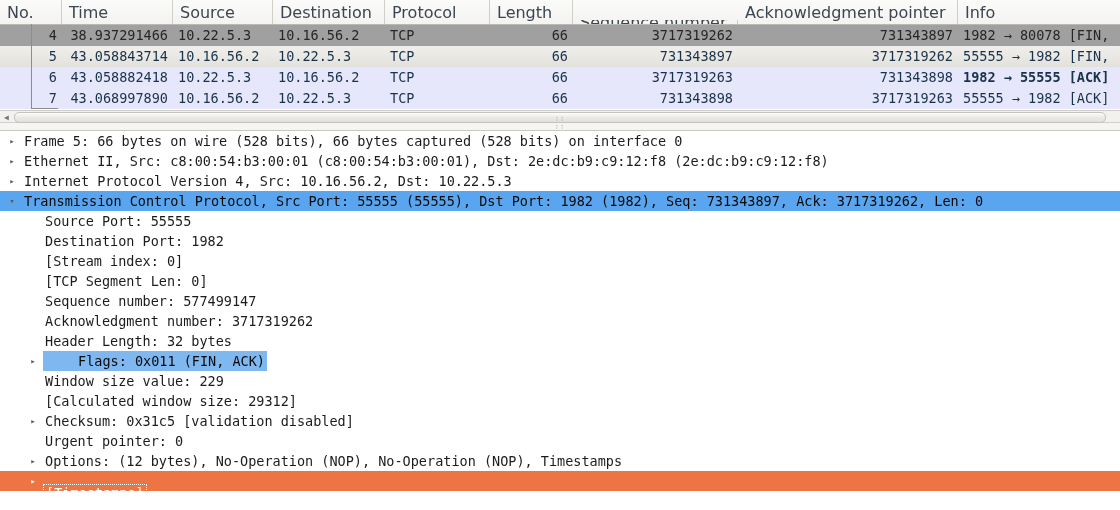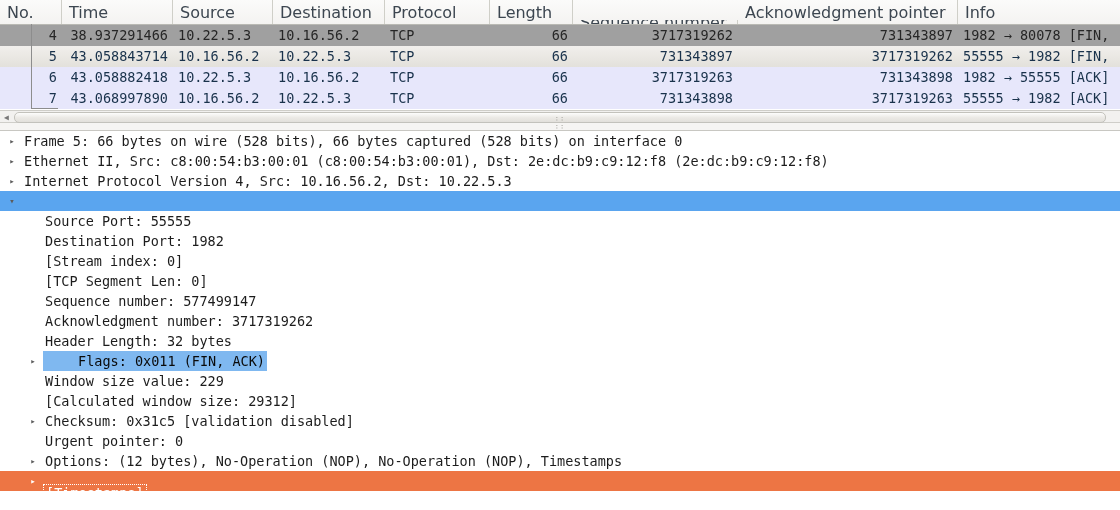--- a/index.html
+++ b/index.html
@@ -156,21 +156,21 @@
         </div>
         <div class="prow r-tcp">
           <div class="cell num" style="width: 62px;">6</div>
           <div class="cell num" style="width: 111px;">43.058882418</div>
           <div class="cell lft" style="width: 100px;">10.22.5.3</div>
           <div class="cell lft" style="width: 112px;">10.16.56.2</div>
           <div class="cell lft" style="width: 105px;">TCP</div>
           <div class="cell num" style="width: 83px;">66</div>
           <div class="cell num" style="width: 165px;">3717319263</div>
           <div class="cell num" style="width: 220px;">731343898</div>
-          <div class="cell lft" style="width: 162px;">1982 → 55555 [ACK]</div>
+          <div class="cell lft" style="width: 162px; font-weight: bold;">1982 → 55555 [ACK]</div>
         </div>
         <div class="prow r-tcp">
           <div class="cell num" style="width: 62px;">7</div>
           <div class="cell num" style="width: 111px;">43.068997890</div>
           <div class="cell lft" style="width: 100px;">10.16.56.2</div>
           <div class="cell lft" style="width: 112px;">10.22.5.3</div>
           <div class="cell lft" style="width: 105px;">TCP</div>
           <div class="cell num" style="width: 83px;">66</div>
           <div class="cell num" style="width: 165px;">731343898</div>
           <div class="cell num" style="width: 220px;">3717319263</div>
@@ -199,20 +199,21 @@
       <div class="drow d0">
         <span class="tri">▸</span>
         <span class="txt">Ethernet II, Src: c8:00:54:b3:00:01 (c8:00:54:b3:00:01), Dst: 2e:dc:b9:c9:12:f8 (2e:dc:b9:c9:12:f8)</span>
       </div>
       <div class="drow d0">
         <span class="tri">▸</span>
         <span class="txt">Internet Protocol Version 4, Src: 10.16.56.2, Dst: 10.22.5.3</span>
       </div>
       <div class="drow d0 sel-full">
         <span class="tri">▾</span>
+        <span class="txt">Transmission Control Protocol, Src Port: 55555 (55555), Dst Port: 1982 (1982), Seq: 731343897, Ack: 3717319262, Len: 0</span>
       </div>
       <div class="drow d1">
         <span class="txt">Source Port: 55555</span>
       </div>
       <div class="drow d1">
         <span class="txt">Destination Port: 1982</span>
       </div>
       <div class="drow d1">
         <span class="txt">[Stream index: 0]</span>
       </div>

